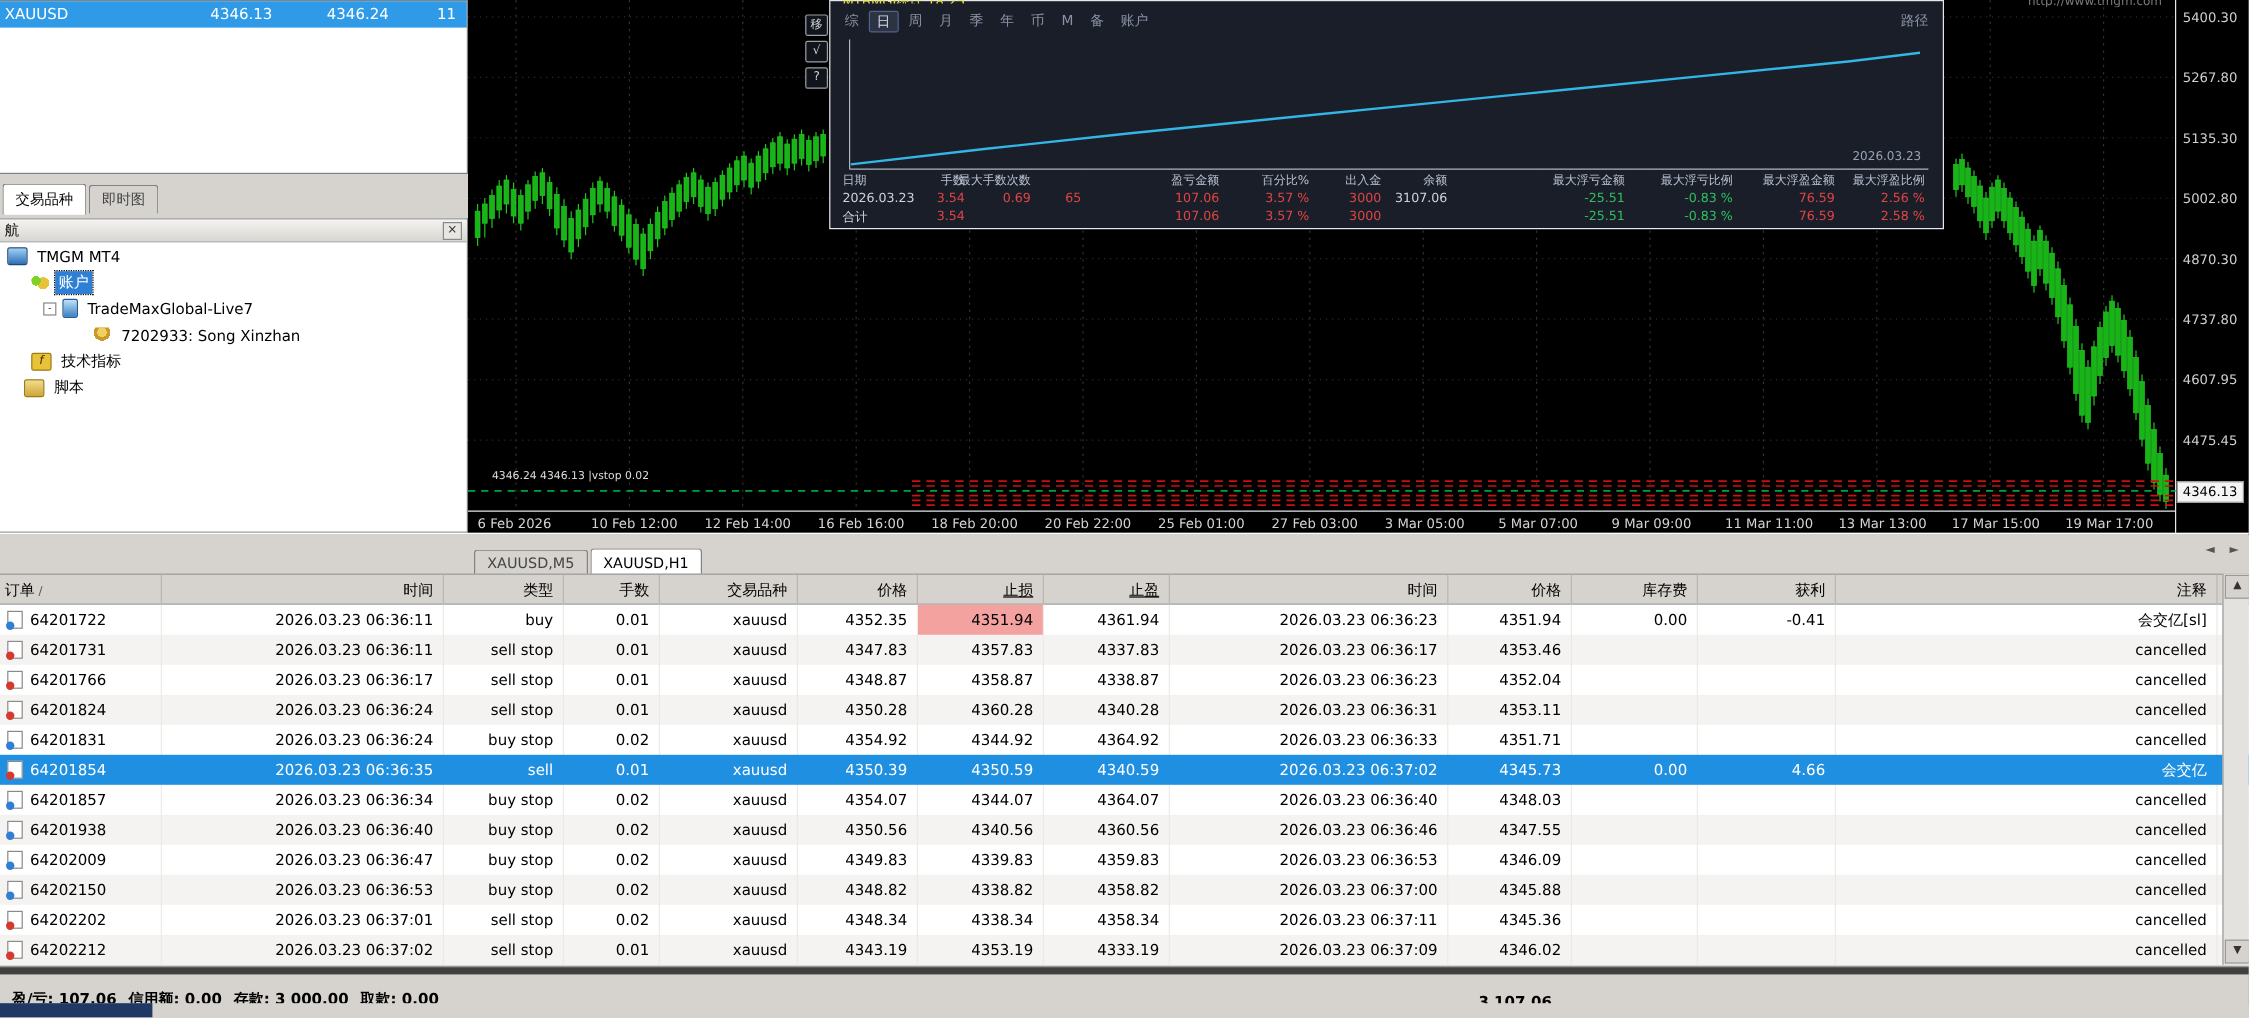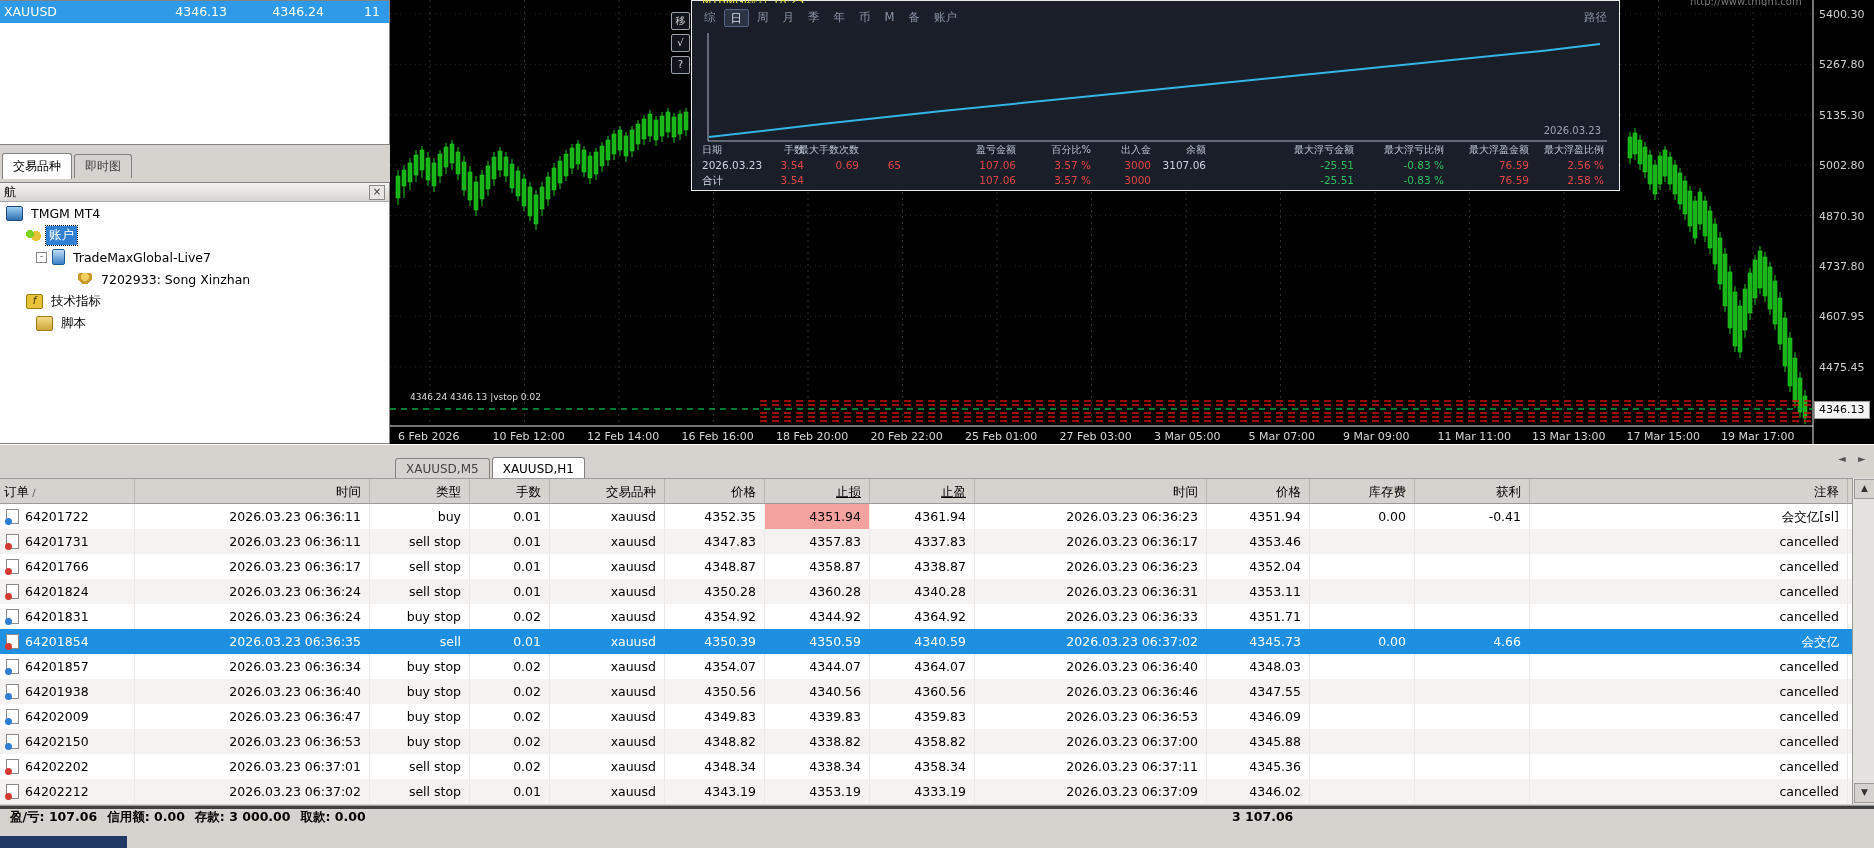--- a/index.html
+++ b/index.html
@@ -68,22 +68,22 @@
   .trow.sel .td{border-right-color:#1e8fe1;}
   .td.first{text-align:left;display:flex;align-items:center;padding-top:0;}
   .td.slhit{background:#f4a2a0;color:#000;}
   .doc{width:11px;height:13px;background:#fff;border:1px solid #8a8a8a;margin:0 6px 0 2px;position:relative;flex:0 0 auto;}
   .doc::after{content:"";position:absolute;left:-2px;bottom:-2px;width:7px;height:7px;border-radius:50%;}
   .doc.buy::after{background:#2f7fd4;} .doc.sell::after{background:#d43a2f;}
   #vscroll{left:1852px;top:478px;width:22px;height:326px;background:#e4e2de;border-left:1px solid #9a9a9a;box-sizing:border-box;}
   .sbtn{position:absolute;left:1px;width:19px;height:18px;background:#d6d3ce;border:1px solid #9a9a9a;
     font-size:9px;text-align:center;line-height:17px;color:#333;}
   
-  #status{left:0;top:806px;width:1874px;height:30px;background:#d6d3ce;border-top:3px solid #404040;box-shadow:0 -1px 0 #9a9a9a;
-    font-size:12.5px;font-weight:bold;color:#000;display:flex;align-items:flex-start;}
+  #status{left:0;top:806px;width:1874px;height:30px;background:#d6d3ce;border-top:6px solid #404040;box-shadow:0 -1px 0 #9a9a9a;
+    font-size:12.5px;font-weight:bold;color:#000;display:flex;align-items:flex-end;}
   #status .seg{margin-left:10px;white-space:nowrap;}
   #status .total{position:absolute;left:1232px;}
   #bstrip{left:0;top:836px;width:1874px;height:12px;background:#d6d3ce;}
   #bstrip .navy{position:absolute;left:0;top:0;width:127px;height:12px;background:#1f3864;}
   #topnick{left:0;top:0;width:57px;height:2px;background:#333;}
 </style>
 </head>
 <body>
 
 <div id="stage">
@@ -125,21 +125,21 @@
           <span class="nav-label">TradeMaxGlobal-Live7</span>
         </div>
         <div class="nav-item" style="padding-left: 78px;">
           <span class="ic ic-user"></span>
           <span class="nav-label">7202933: Song Xinzhan</span>
         </div>
         <div class="nav-item" style="padding-left: 26px;">
           <span class="ic ic-f">f</span>
           <span class="nav-label">技术指标</span>
         </div>
-        <div class="nav-item" style="padding-left: 36px;">
+        <div class="nav-item" style="padding-left: 20px;">
           <span class="ic ic-script"></span>
           <span class="nav-label">脚本</span>
         </div>
       </div>
   </div>
   <div class="tabstrip" style="left:3px;top:448px;height:30px;" id="bl-tabs">
       <div class="tab3d on">常用</div>
       <div class="tab3d">收藏夹</div>
     </div>
 

